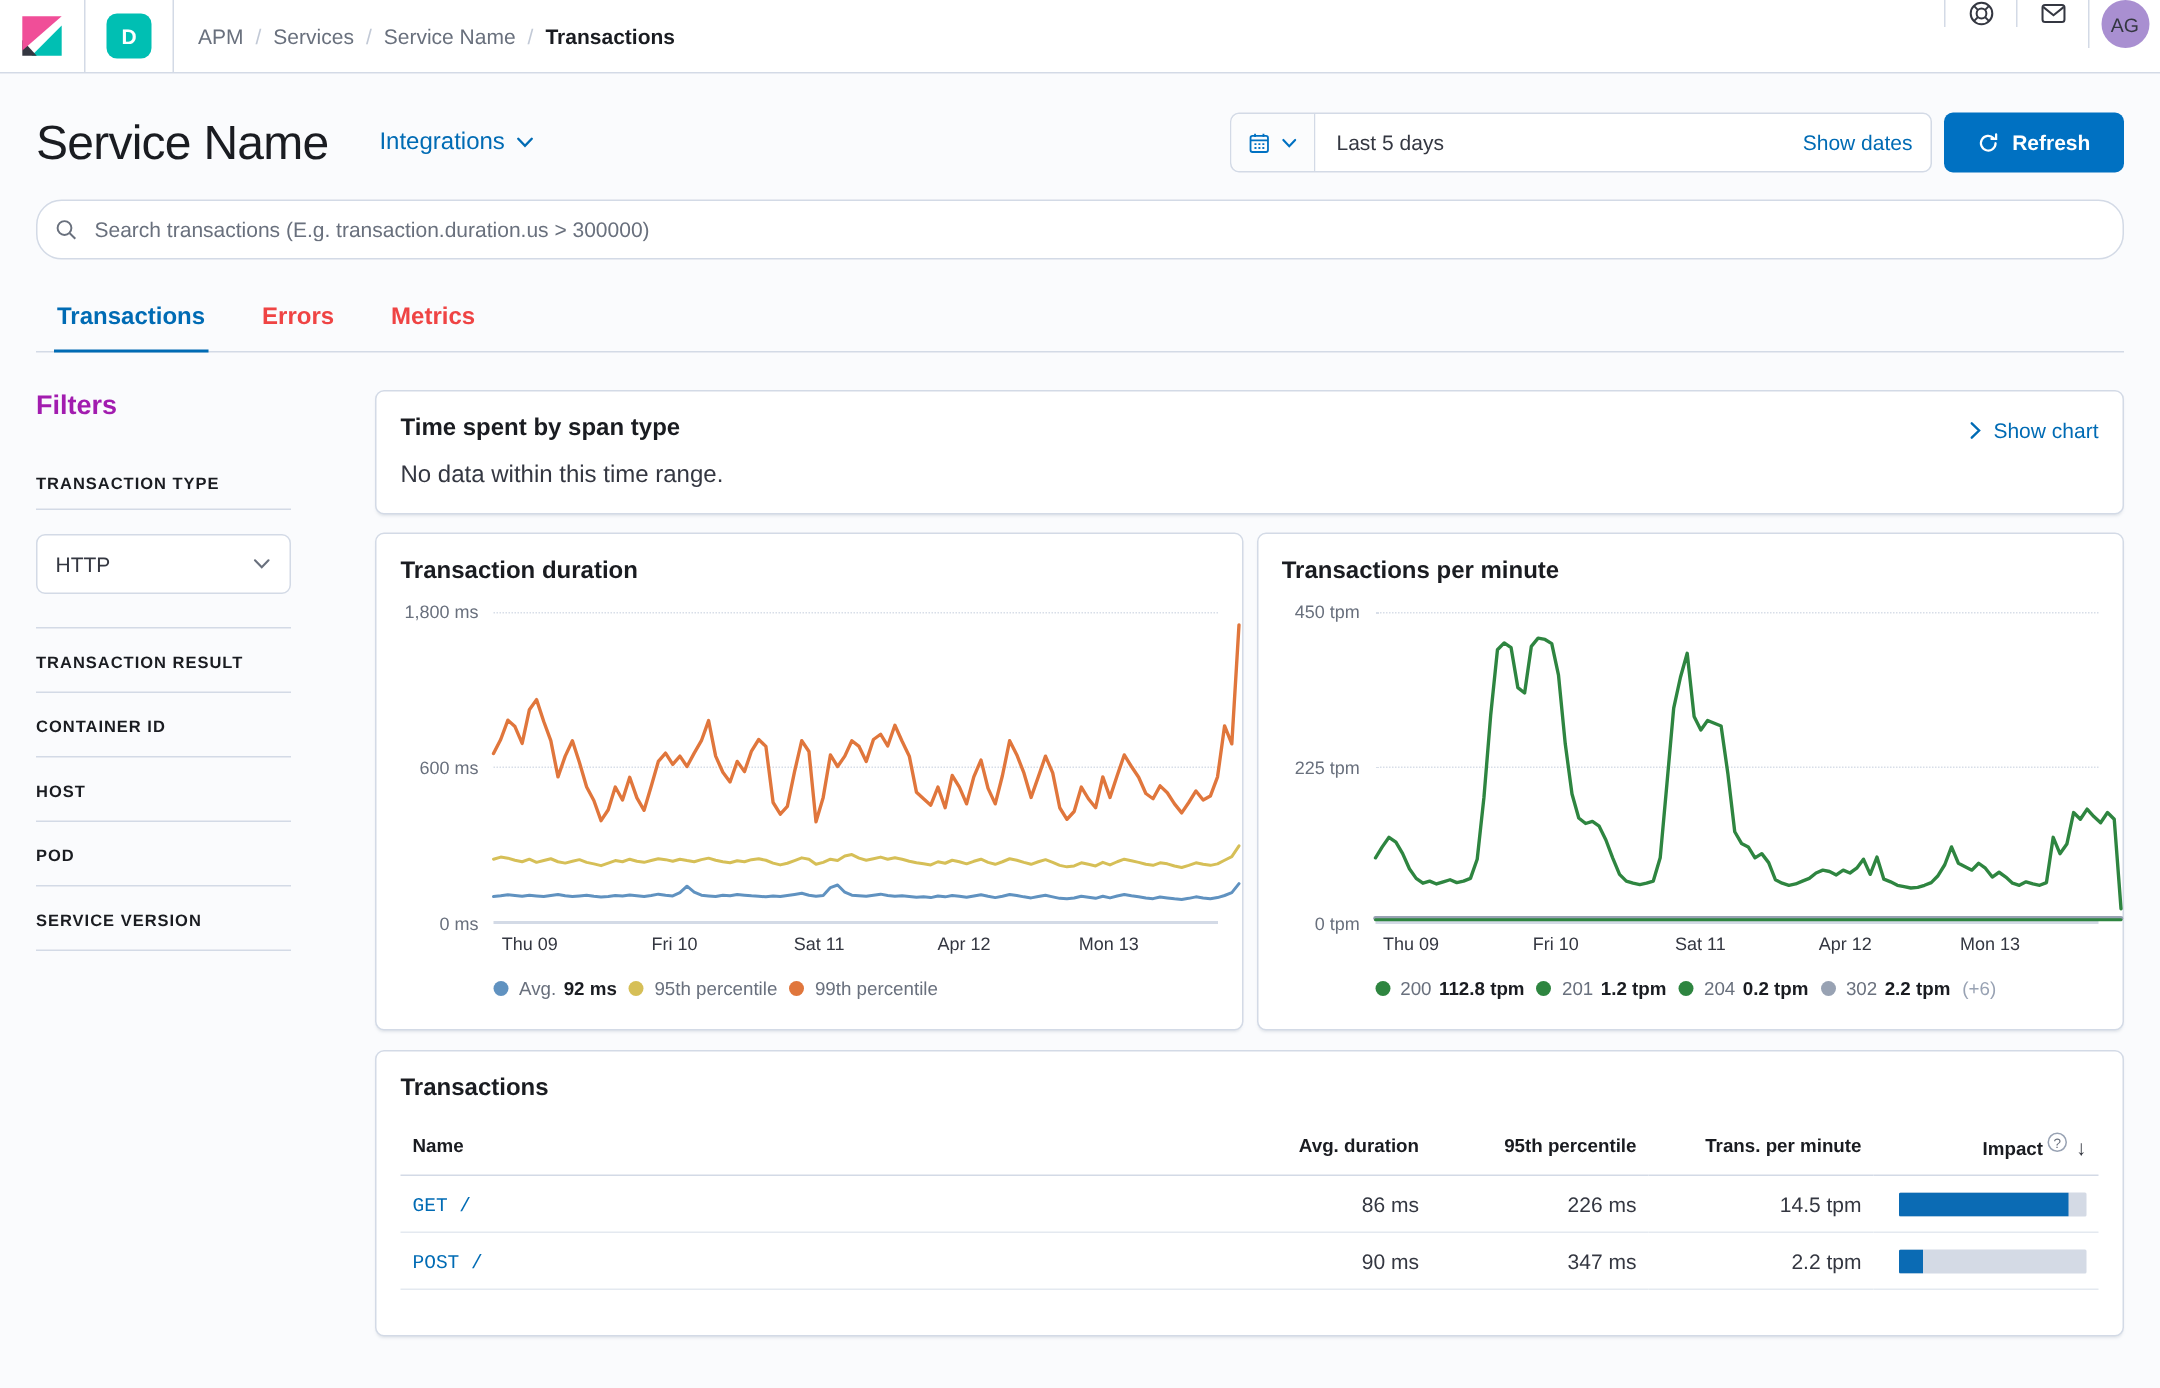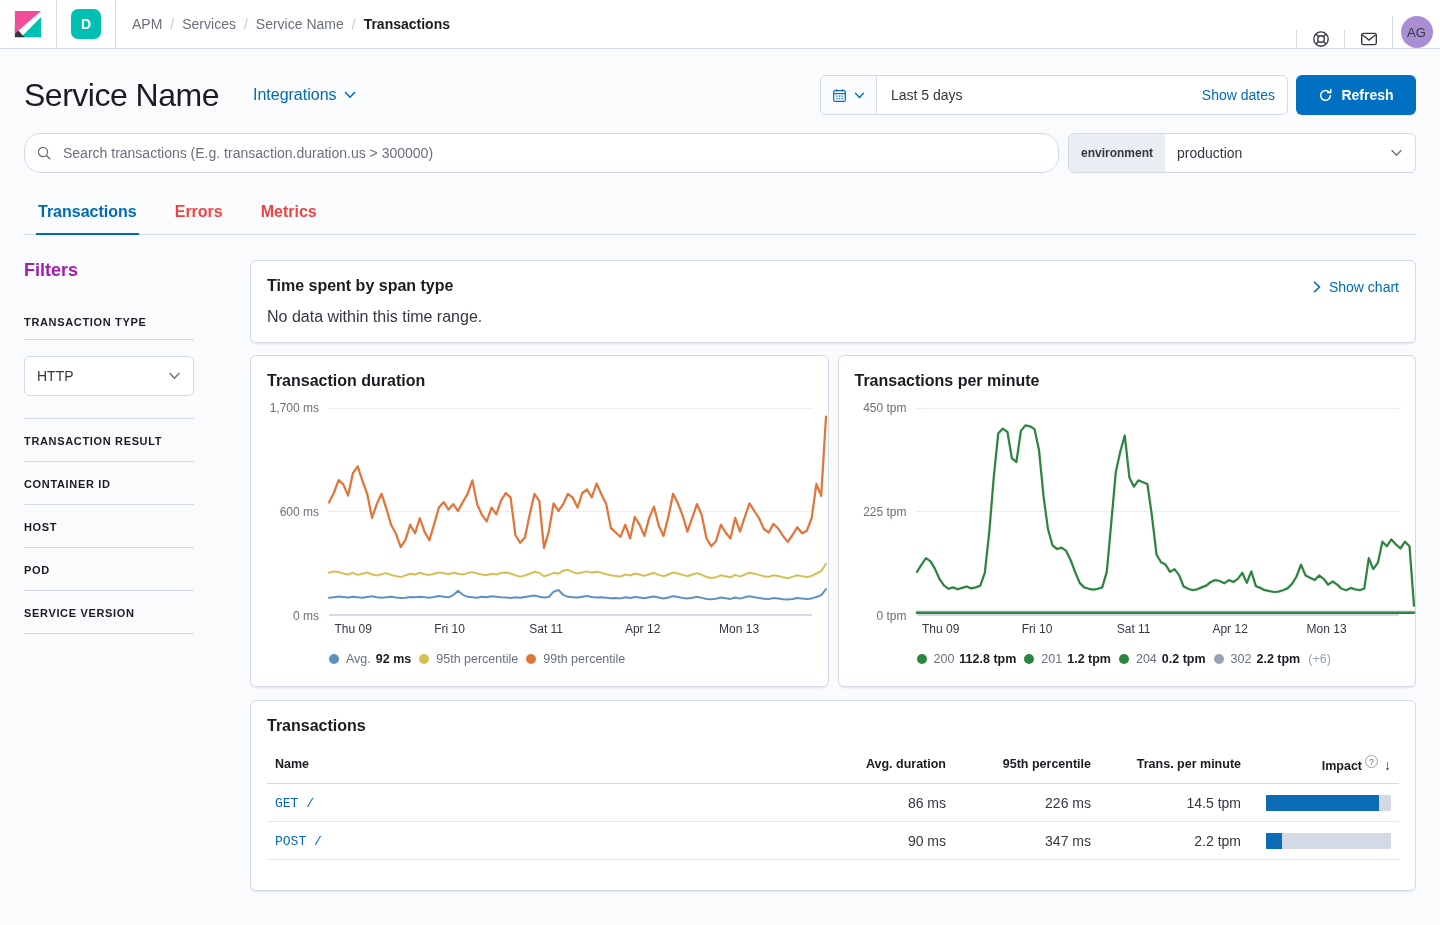--- a/index.html
+++ b/index.html
@@ -15,21 +15,21 @@
   
   .topnav { height:49px; background:#fff; border-bottom:1px solid #d3dae6; display:flex; align-items:stretch; }
   .nav-left { display:flex; align-items:stretch; flex:1; }
   .nav-logo { display:flex; align-items:center; padding:0 14px; cursor:pointer; }
   .nav-cell { display:flex; align-items:center; padding:0 14px; border-left:1px solid #d3dae6; }
   .space-badge { width:30px; height:30px; border-radius:7px; background:#00bfb3; color:#fff; font-weight:700; font-size:14px; display:flex; align-items:center; justify-content:center; cursor:pointer; }
   .breadcrumbs { display:flex; align-items:center; gap:8px; padding:0 16px; border-left:1px solid #d3dae6; font-size:14px; }
   .crumb { color:#69707d; cursor:pointer; }
   .crumb-sep { color:#c2c9d6; }
   .crumb.current { color:#1a1c21; font-weight:700; cursor:default; }
-  .nav-right { display:flex; align-items:flex-end; }
+  .nav-right { display:flex; align-items:flex-start; }
   .nav-icon-btn { display:flex; align-items:center; justify-content:center; width:48px; border-left:1px solid #d3dae6; color:#343741; cursor:pointer; }
   .avatar { width:32px; height:32px; border-radius:50%; background:#a98fd1; color:#343741; font-size:13px; font-weight:500; display:flex; align-items:center; justify-content:center; cursor:pointer; }
 
   .page { padding:0 24px; }
 
   
   .header-row { display:flex; align-items:center; justify-content:space-between; margin-top:26px; }
   .header-left { display:flex; align-items:center; }
   .page-title { font-size:32px; font-weight:400; color:#1a1c21; letter-spacing:-0.5px; }
   .integrations { display:flex; align-items:center; gap:7px; margin-left:34px; color:#006BB4; font-size:16px; font-weight:500; cursor:pointer; }
@@ -207,29 +207,20 @@
   <div class="search-row">
     <div class="search-wrap">
       <span class="icon">
         <svg width="16" height="16" viewBox="0 0 16 16" fill="none" stroke="#69707d" stroke-width="1.3">
           <circle cx="7" cy="7" r="4.6"></circle>
             <line x1="10.5" y1="10.5" x2="14.2" y2="14.2"></line>
         </svg>
       </span>
       <input class="search-input" placeholder="Search transactions (E.g. transaction.duration.us &gt; 300000)" style="">
     </div>
-    <div class="env-select">
-      <span class="env-label">environment</span>
-      <span class="env-value">production</span>
-      <span class="env-chevron">
-        <svg width="13" height="8" viewBox="0 0 12 8" fill="none" stroke="#69707d" stroke-width="1.4" stroke-linecap="round">
-          <polyline points="1.5,1.5 6,6.2 10.5,1.5"></polyline>
-        </svg>
-      </span>
-    </div>
   </div>
 
   <div class="tabs">
     <div class="tab active">Transactions</div>
     <div class="tab">Errors</div>
     <div class="tab">Metrics</div>
   </div>
 
   <div class="content">
 
@@ -275,21 +266,21 @@
           </svg>
           <span>Show chart</span>
         </div>
       </div>
 
       <div class="charts-row">
         <div class="panel chart-panel">
           <div class="chart-title">Transaction duration</div>
           <div class="chart-wrap">
             <div class="y-col">
-              <span class="y-top">1,700 ms</span>
+              <span class="y-top">1,800 ms</span>
               <span class="y-mid">600 ms</span>
               <span class="y-bot">0 ms</span>
             </div>
             <div class="plot">
               <div class="gridline grid-top"></div>
               <div class="gridline grid-mid"></div>
             <svg width="497" height="206" viewBox="0 0 497 206">
                   <polyline points="0.0,189.7 4.8,189.2 9.6,188.5 14.3,189.0 19.1,189.5 23.9,188.8 28.7,189.3 33.5,189.7 38.2,189.0 43.0,188.3 47.8,189.2 52.6,189.7 57.3,189.3 62.1,188.8 66.9,189.5 71.7,190.0 76.5,189.7 81.2,189.0 86.0,189.3 90.8,188.7 95.6,189.2 100.4,189.7 105.1,189.0 109.9,188.1 114.7,188.8 119.5,189.3 124.3,187.1 129.0,182.8 133.8,186.8 138.6,188.8 143.4,189.3 148.1,189.7 152.9,188.8 157.7,189.2 162.5,188.3 167.3,188.8 172.0,189.2 176.8,189.5 181.6,189.9 186.4,189.3 191.2,189.7 195.9,189.0 200.7,188.3 205.5,187.5 210.3,188.8 215.0,189.5 219.8,189.0 224.6,183.7 229.4,182.0 234.2,186.8 238.9,188.8 243.7,189.2 248.5,189.5 253.3,188.8 258.1,188.1 262.8,189.0 267.6,189.5 272.4,189.2 277.2,189.7 282.0,190.2 286.7,189.9 291.5,190.4 296.3,189.3 301.1,189.9 305.8,189.0 310.6,189.5 315.4,190.2 320.2,189.3 325.0,188.5 329.7,189.5 334.5,190.4 339.3,189.5 344.1,188.3 348.9,189.0 353.6,189.9 358.4,190.6 363.2,189.7 368.0,188.8 372.8,189.9 377.5,190.9 382.3,191.2 387.1,190.7 391.9,189.5 396.6,190.2 401.4,190.9 406.2,189.5 411.0,190.6 415.8,189.3 420.5,188.3 425.3,189.2 430.1,189.9 434.9,190.7 439.7,191.1 444.4,190.0 449.2,190.6 454.0,191.2 458.8,191.6 463.5,190.9 468.3,189.9 473.1,190.6 477.9,191.1 482.7,190.4 487.4,189.0 492.2,187.1 497.0,181.1" fill="none" stroke="#6092C0" stroke-width="2" stroke-linejoin="round" stroke-linecap="round"></polyline>
                   <polyline points="0.0,164.8 4.8,163.4 9.6,164.1 14.3,165.5 19.1,166.5 23.9,164.8 28.7,166.9 33.5,165.7 38.2,164.5 43.0,166.5 47.8,167.4 52.6,166.2 57.3,165.1 62.1,166.9 66.9,167.9 71.7,169.1 76.5,167.4 81.2,165.7 86.0,166.5 90.8,164.8 95.6,166.2 100.4,166.9 105.1,165.7 109.9,164.5 114.7,165.1 119.5,166.2 124.3,164.8 129.0,165.7 133.8,166.5 138.6,165.1 143.4,164.1 148.1,165.5 152.9,166.5 157.7,167.2 162.5,165.8 167.3,166.5 172.0,165.1 176.8,164.5 181.6,165.5 186.4,167.4 191.2,168.6 195.9,167.5 200.7,165.7 205.5,163.9 210.3,164.8 215.0,168.2 219.8,166.9 224.6,164.8 229.4,165.7 234.2,162.7 238.9,161.7 243.7,164.1 248.5,165.5 253.3,164.5 258.1,163.4 262.8,164.8 267.6,163.8 272.4,164.8 277.2,166.2 282.0,167.2 286.7,167.9 291.5,168.6 296.3,166.5 301.1,167.5 305.8,165.5 310.6,166.5 315.4,167.9 320.2,166.2 325.0,164.8 329.7,166.9 334.5,168.2 339.3,166.5 344.1,164.5 348.9,165.5 353.6,166.9 358.4,168.2 363.2,166.5 368.0,165.1 372.8,166.9 377.5,168.9 382.3,169.9 387.1,169.3 391.9,167.2 396.6,168.2 401.4,169.3 406.2,166.9 411.0,168.6 415.8,166.5 420.5,164.8 425.3,165.8 430.1,166.9 434.9,168.2 439.7,168.9 444.4,167.2 449.2,167.9 454.0,169.3 458.8,170.3 463.5,168.9 468.3,167.2 473.1,168.2 477.9,168.9 482.7,167.9 487.4,165.5 492.2,163.1 497.0,155.9" fill="none" stroke="#D6BF57" stroke-width="2" stroke-linejoin="round" stroke-linecap="round"></polyline>
                   <polyline points="0.0,94.4 4.8,85.0 9.6,72.1 14.3,76.4 19.1,87.6 23.9,65.2 28.7,58.4 33.5,73.0 38.2,85.8 43.0,109.9 47.8,96.1 52.6,85.8 57.3,100.4 62.1,116.7 66.9,125.7 71.7,139.1 76.5,131.8 81.2,116.7 86.0,125.3 90.8,110.2 95.6,123.9 100.4,132.2 105.1,116.4 109.9,99.6 114.7,94.1 119.5,101.6 124.3,96.1 129.0,103.0 133.8,94.1 138.6,85.8 143.4,72.4 148.1,96.1 152.9,106.8 157.7,113.3 162.5,99.6 167.3,106.4 172.0,92.7 176.8,85.0 181.6,89.6 186.4,127.0 191.2,134.8 195.9,129.6 200.7,106.4 205.5,85.8 210.3,93.0 215.0,139.9 219.8,123.6 224.6,95.3 229.4,103.0 234.2,96.1 238.9,85.8 243.7,89.6 248.5,99.6 253.3,85.0 258.1,81.5 262.8,89.3 267.6,75.5 272.4,86.2 277.2,96.1 282.0,120.2 286.7,124.5 291.5,128.8 296.3,116.7 301.1,130.5 305.8,109.0 310.6,116.7 315.4,127.9 320.2,109.9 325.0,98.7 329.7,117.6 334.5,127.9 339.3,109.0 344.1,85.8 348.9,95.3 353.6,107.3 358.4,123.6 363.2,109.9 368.0,96.1 372.8,107.3 377.5,130.5 382.3,138.2 387.1,133.0 391.9,116.7 396.6,124.5 401.4,130.5 406.2,109.9 411.0,123.6 415.8,109.0 420.5,95.3 425.3,103.0 430.1,110.2 434.9,121.0 439.7,124.5 444.4,115.9 449.2,120.5 454.0,127.9 458.8,133.9 463.5,127.0 468.3,119.3 473.1,125.3 477.9,122.7 482.7,109.9 487.4,75.9 492.2,87.9 497.0,8.6" fill="none" stroke="#E0763C" stroke-width="2.25" stroke-linejoin="round" stroke-linecap="round"></polyline>

